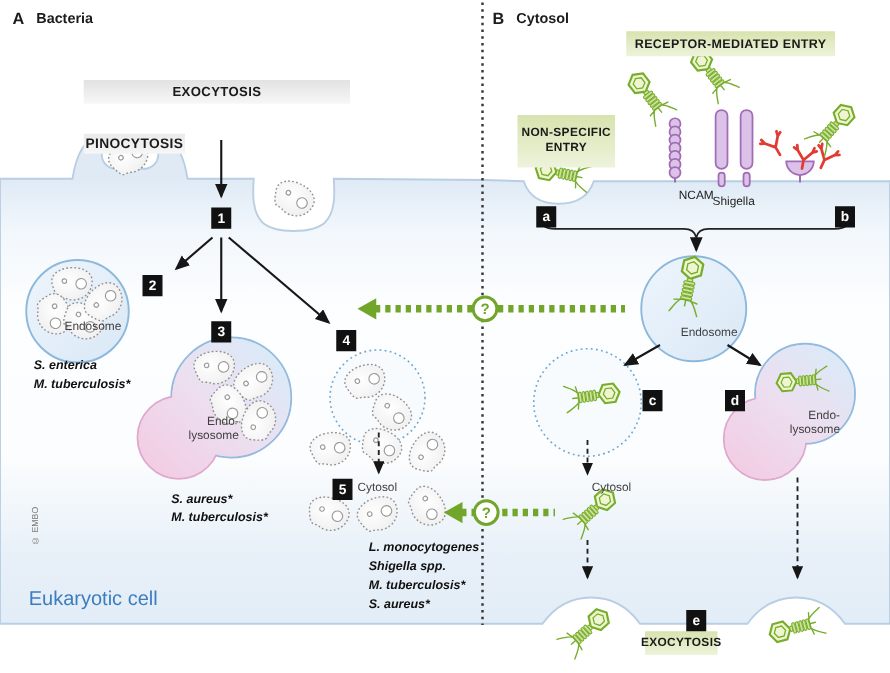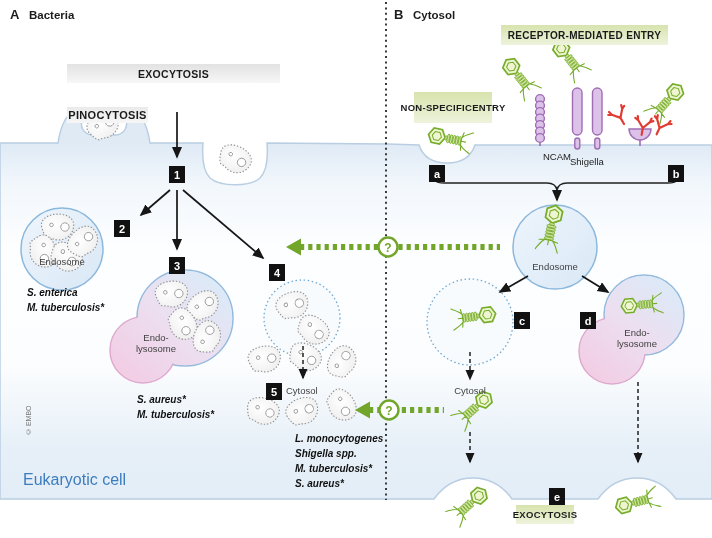--- a/index.html
+++ b/index.html
@@ -23,21 +23,21 @@
   .lab{position:absolute;white-space:nowrap;}
   .panel-letter{font-size:13px;font-weight:bold;}
   .panel-title{font-size:11.5px;font-weight:bold;}
   .banner{display:flex;align-items:center;justify-content:center;text-align:center;
           font-weight:bold;letter-spacing:.3px;color:#1a1a1a;}
   .banner.gray{background:linear-gradient(180deg,#e2e2e2,#f7f7f7);}
   .banner.gray-sm{background:linear-gradient(180deg,#eaeaea,#f6f6f6);}
   .banner.green{background:linear-gradient(180deg,var(--banner-green-a),var(--banner-green-b));}
   .stepbox{position:absolute;width:16px;height:17px;background:var(--box-black);color:#fff;
            font-size:11px;font-weight:bold;display:flex;align-items:center;justify-content:center;}
-  .organelle-label{font-size:9.5px;color:#3f3f3f;text-align:center;}
+  .organelle-label{font-size:9.5px;color:#3f3f3f;text-align:right;}
   .two-line{line-height:11px;}
   .species{font-size:10px;font-weight:bold;font-style:italic;color:#101010;line-height:15px;}
   .receptor-label{font-size:9.5px;color:#222;}
   .cell-label{font-size:16px;color:var(--cell-text-blue);}
   .credit{font-size:7px;color:#777;writing-mode:vertical-rl;transform:rotate(180deg);}
   
   .cell-outline{stroke:var(--membrane-blue);stroke-width:1.5;}
   .endo{stroke:var(--endosome-stroke);stroke-width:1.5;}
   .dotted-vesicle{fill:#f8fbfe;stroke:#6fa8d4;stroke-width:1.3;stroke-dasharray:1.5 2.6;}
   .bact-body{stroke:#8f8f8f;stroke-width:1.1;stroke-dasharray:1.4 1.8;}
@@ -263,21 +263,21 @@
 </svg>
 
 <div class="lab panel-letter" style="left:10px;top:7px;">A</div>
 <div class="lab panel-title" style="left:29px;top:9px;">Bacteria</div>
 <div class="lab panel-letter" style="left:394px;top:7px;">B</div>
 <div class="lab panel-title" style="left:413px;top:9px;">Cytosol</div>
 
 <div class="lab banner gray" style="left:67px;top:64px;width:213px;height:19px;font-size:10.5px;">EXOCYTOSIS</div>
 <div class="lab banner gray-sm" style="left:67px;top:88px;width:81px;height:16px;font-size:11px;margin-top:19px;">PINOCYTOSIS</div>
 <div class="lab banner green" style="left:501px;top:25px;width:167px;height:20px;font-size:10px;">RECEPTOR-MEDIATED ENTRY</div>
-<div class="lab banner green" style="left:414px;top:92px;width:78px;height:31px;font-size:9.5px;flex-direction:row;line-height:12px;">
+<div class="lab banner green" style="left:414px;top:92px;width:78px;height:42px;font-size:9.5px;flex-direction:column;line-height:12px;">
   <span>NON-SPECIFIC</span>
   <span>ENTRY</span>
 </div>
 <div class="lab banner green" style="left:516px;top:505px;width:58px;height:19px;font-size:9.5px;">EXOCYTOSIS</div>
 
 <div class="lab receptor-label" style="left:523px;top:151px;padding-left:20px;">NCAM</div>
 <div class="lab receptor-label" style="left:570px;top:156px;">Shigella</div>
 
 <div class="lab organelle-label" style="left:27px;top:256px;width:70px;">Endosome</div>
 <div class="lab organelle-label" style="left:520px;top:261px;width:70px;">Endosome</div>

